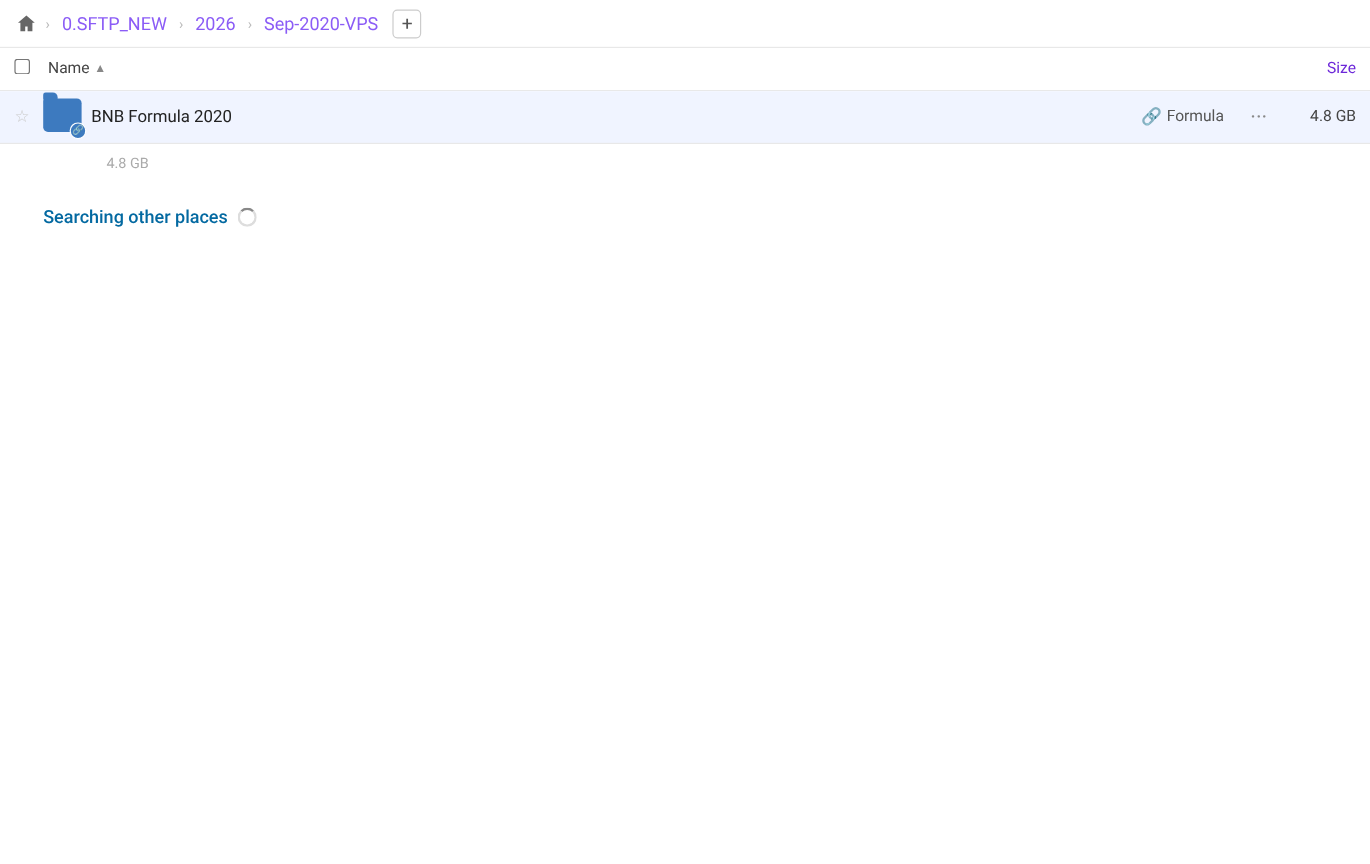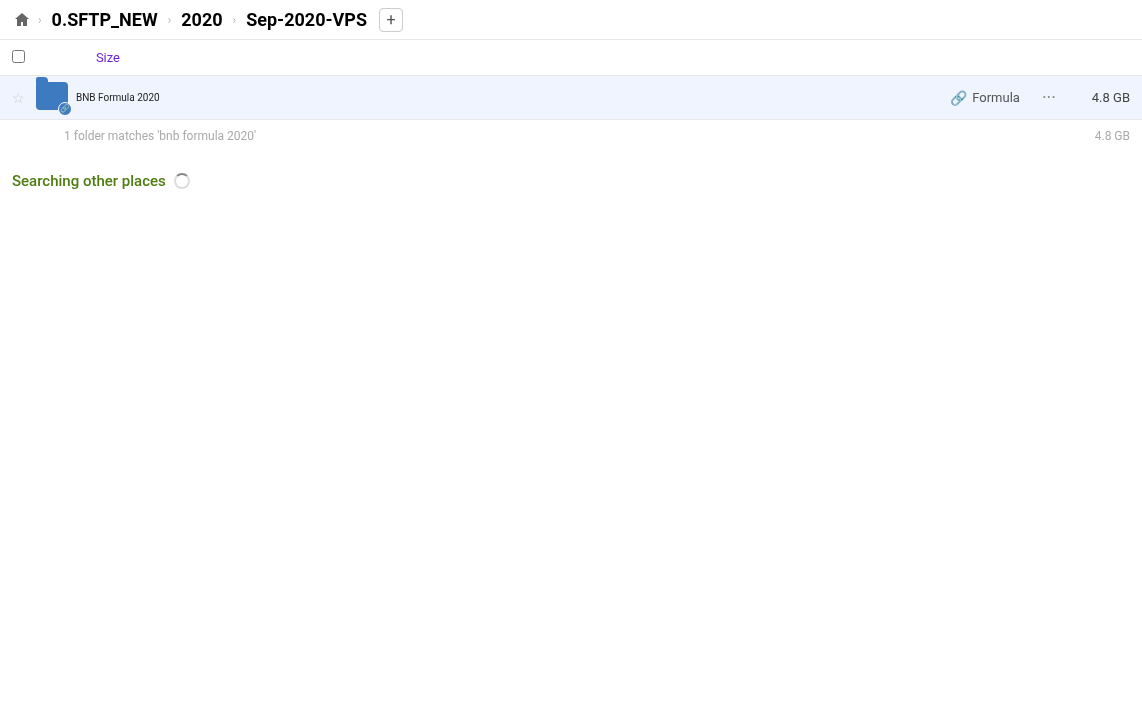--- a/index.html
+++ b/index.html
@@ -38,26 +38,25 @@
       width: 16px;
       height: 16px;
       fill: #666;
     }
     .breadcrumb-separator {
       color: #bbb;
       font-size: 12px;
       margin: 0 2px;
     }
     .breadcrumb-item {
-      color: #000000;
-      font-size: 18px;
+      color: #8b5cf6;
+      font-size: 15px;
       cursor: pointer;
       padding: 2px 4px;
       border-radius: 3px;
-      font-weight: bold;
     }
     .breadcrumb-add {
       width: 24px;
       height: 24px;
       border: 1px solid #ccc;
       border-radius: 4px;
       display: flex;
       align-items: center;
       justify-content: center;
       cursor: pointer;
@@ -150,21 +149,21 @@
       border-radius: 50%;
       display: flex;
       align-items: center;
       justify-content: center;
       color: white;
       font-size: 8px;
       border: 1px solid white;
     }
     .row-name {
       flex: 1;
-      font-size: 10px;
+      font-size: 14px;
       color: #222;
       font-weight: 400;
     }
     .row-shared {
       display: flex;
       align-items: center;
       gap: 4px;
       color: #555;
       font-size: 13px;
       margin-right: 16px;
@@ -209,22 +208,23 @@
 
     
     .searching-section {
       padding: 20px 12px 12px 12px;
       display: flex;
       align-items: center;
       gap: 8px;
     }
     .searching-text {
       font-size: 15px;
-      color: #4d7c0f;
+      color: #0369a1;
       font-weight: 500;
+      margin-left: 24px;
     }
     .searching-spinner {
       width: 16px;
       height: 16px;
       border: 2px solid #ddd;
       border-top: 2px solid #888;
       border-radius: 50%;
       animation: spin 1s linear infinite;
     }
     @keyframes spin {
@@ -236,49 +236,52 @@
 
 <div class="breadcrumb-bar">
   <div class="breadcrumb-home">
     <svg viewBox="0 0 16 16">
       <path d="M8 1L1 7h2v7h4v-4h2v4h4V7h2L8 1z"></path>
     </svg>
   </div>
   <span class="breadcrumb-separator">›</span>
   <span class="breadcrumb-item">0.SFTP_NEW</span>
   <span class="breadcrumb-separator">›</span>
-  <span class="breadcrumb-item">2020</span>
+  <span class="breadcrumb-item">2026</span>
   <span class="breadcrumb-separator">›</span>
   <span class="breadcrumb-item">Sep-2020-VPS</span>
   <div class="breadcrumb-add">+</div>
 </div>
 
 <div class="column-header">
   <div class="col-checkbox">
     <input type="checkbox" style="cursor: pointer;">
+  </div>
+  <div class="col-name">
+    <span>Name</span>
+    <span class="sort-arrow">▲</span>
   </div>
   <div class="col-size">Size</div>
 </div>
 
 <div class="file-row">
   <div class="row-star">☆</div>
   <div class="row-icon">
     <div class="folder-icon"></div>
     <div class="link-badge">🔗</div>
   </div>
   <div class="row-name">BNB Formula 2020</div>
   <div class="row-shared">
     <span class="link-icon">🔗</span>
     <span>Formula</span>
   </div>
   <div class="row-more">···</div>
   <div class="row-size">4.8 GB</div>
 </div>
 
 <div class="match-count-row">
-  <span class="match-count-text">1 folder matches 'bnb formula 2020'</span>
   <span class="match-count-size">4.8 GB</span>
 </div>
 
 <div class="searching-section">
   <span class="searching-text">Searching other places</span>
   <div class="searching-spinner"></div>
 </div>
 
 </body></html>

